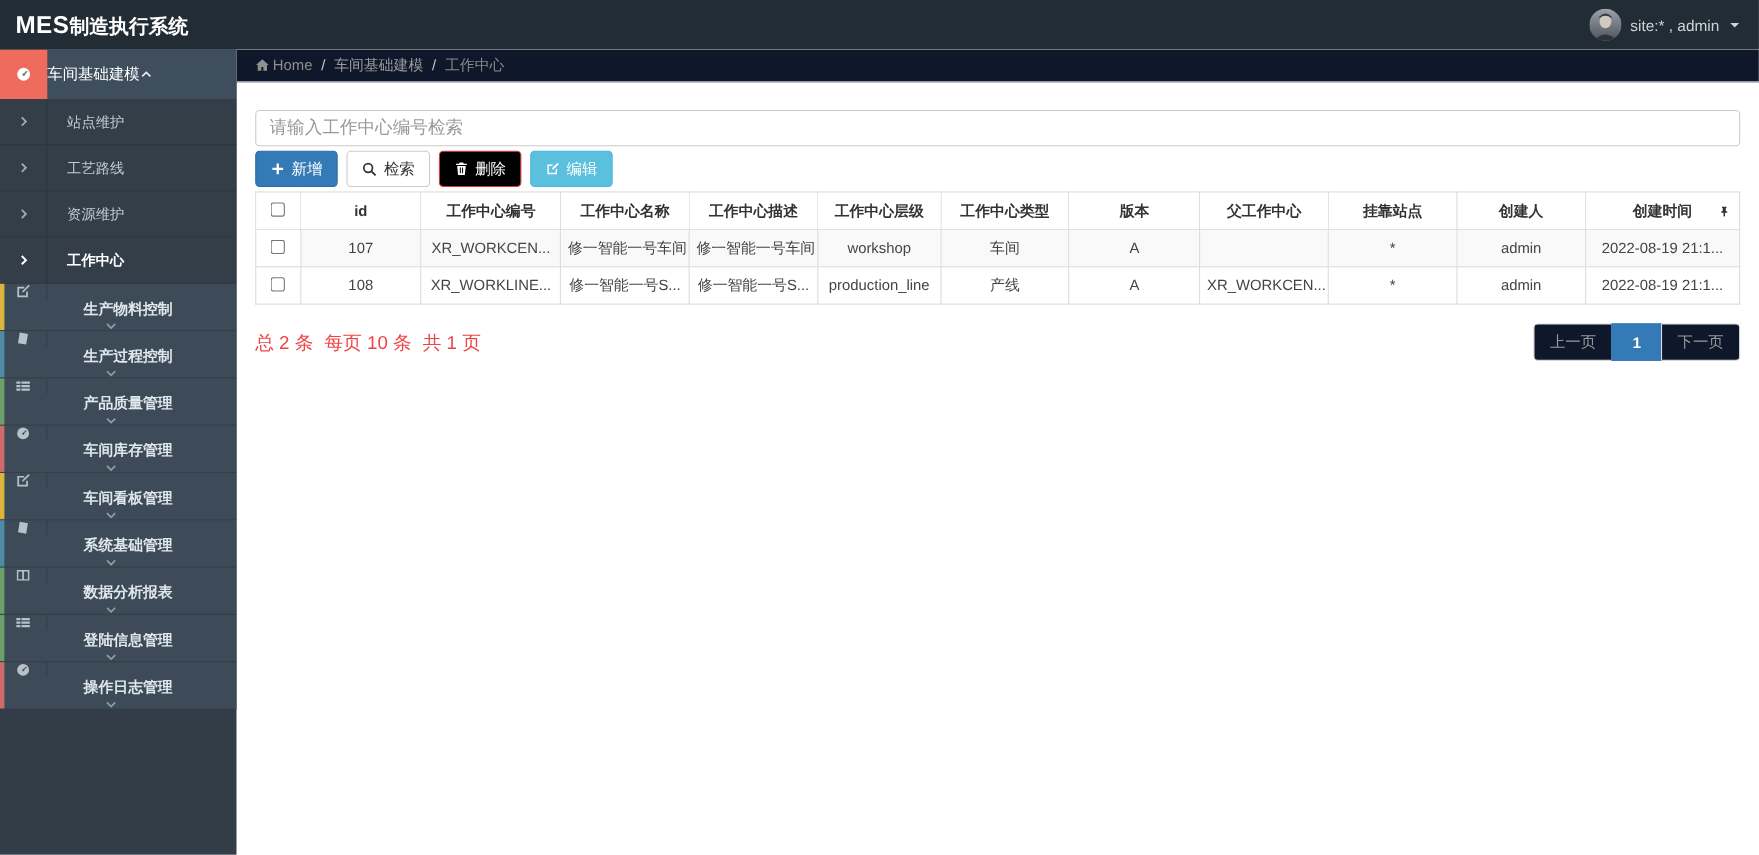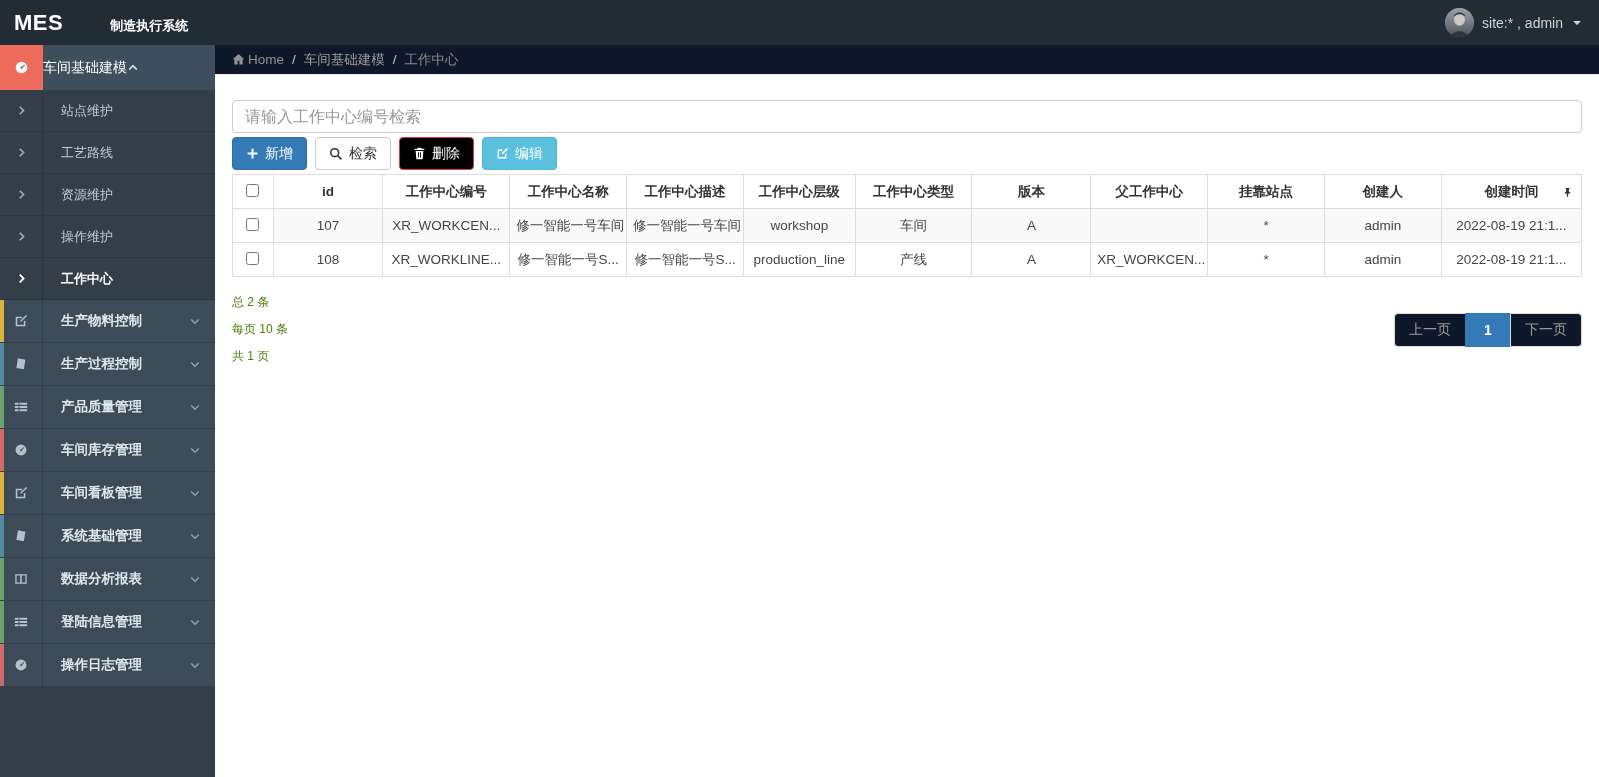--- a/index.html
+++ b/index.html
@@ -10,38 +10,38 @@
   }
   svg { display:block; }
 
   
   .topbar {
     position:absolute; left:0; top:0; right:0; height:45px;
     background:#222c35; display:flex; align-items:center; z-index:30;
   }
   .logo { width:215px; padding-left:14px; display:flex; align-items:baseline; color:#fff; }
   .logo-mes { font-size:22px; font-weight:bold; letter-spacing:.5px; }
-  .logo-rest { font-size:13px; font-weight:bold;margin-left:47px; }
+  .logo-rest { font-size:18px; font-weight:bold; }
   .topbar-right { margin-left:auto; display:flex; align-items:center; gap:8px; padding-right:18px; }
   .avatar { width:29px; height:29px; border-radius:50%; overflow:hidden; background:#59606a; }
   .user-text { color:#cdd5da; font-size:14px; }
   .caret-down { width:0; height:0; border-left:4px solid transparent; border-right:4px solid transparent; border-top:4px solid #cdd5da; margin-left:2px; }
 
   
   .sidebar {
     position:absolute; left:0; top:45px; bottom:0; width:215px;
     background:#323d47; z-index:20;
   }
   .side-row { display:flex; align-items:center; position:relative; cursor:pointer; }
   .icon-cell {
     width:43px; align-self:stretch; display:flex; align-items:center; justify-content:center;
     border-right:1px solid rgba(0,0,0,0.18); color:#b6c1c9; flex:none;
   }
   .parent-row {
-    height:43px; background:#3d4b59; border-bottom:1px solid rgba(0,0,0,0.15);
+    height:43px; background:#3d4b59; border-bottom:1px solid rgba(0,0,0,0.15);flex-direction:column;
   }
   .parent-row .side-label { flex:1; padding-left:18px; font-size:13.5px; font-weight:bold; color:#dfe7ec; }
   .parent-row .chev { margin-right:14px; color:#8fa0ab; }
   .parent-active { height:45px; background:#3e4e5c; }
   .parent-active .icon-cell { background:#ef6b5d; color:#fff; border-right:none; }
   .parent-active .side-label { color:#fff; }
   .parent-active .chev { color:#e8eef2; }
   .strip { position:absolute; left:0; top:0; bottom:0; width:4px; }
   .sub-row { height:42px; background:#333e49; border-bottom:1px solid rgba(0,0,0,0.12); }
   .sub-row .side-label { flex:1; padding-left:18px; font-size:13px; color:#c2ccd3; }
@@ -89,21 +89,21 @@
   }
   .grid th { font-weight:bold; color:#333; background:#fff; position:relative; }
   .grid td { color:#444; }
   .grid tr.odd td { background:#f9f9f9; }
   .grid tr.odd td.col-check { background:#fff; }
   .grid input[type="checkbox"] { width:13px; height:13px; cursor:pointer; }
   .pin-wrap { position:absolute; right:8px; top:50%; transform:translateY(-50%); color:#333; }
 
   
   .table-footer { margin-top:17px; display:flex; align-items:center; }
-  .stats { color:#4d7c0f; font-size:12px; display:flex; gap:10px;flex-direction:column; }
+  .stats { color:#ef4444; font-size:17px; display:flex; gap:10px; }
   .pager { margin-left:auto; display:inline-flex; }
   .page-btn {
     min-width:46px; height:34px; display:inline-flex; align-items:center; justify-content:center;
     padding:0 14px; border:1px solid #ddd; background:#0f172a; color:#999; font-size:14px;
     cursor:pointer; margin-left:-1px;
   }
   .page-btn:first-child { border-radius:4px 0 0 4px; margin-left:0; }
   .page-btn:last-child { border-radius:0 4px 4px 0; }
   .page-btn.active { background:#337ab7; border-color:#337ab7; color:#fff; font-weight:bold; }
 </style>
@@ -169,28 +169,20 @@
       </span>
     <span class="side-label">工艺路线</span>
   </div>
   <div class="side-row sub-row">
     <span class="icon-cell">
         <svg viewBox="0 0 16 16" width="11" height="11">
           <path fill="none" stroke="currentColor" stroke-width="2.4" d="M5.5 2.5l5.5 5.5-5.5 5.5"></path>
         </svg>
       </span>
     <span class="side-label">资源维护</span>
-  </div>
-  <div class="side-row sub-row">
-    <span class="icon-cell">
-        <svg viewBox="0 0 16 16" width="11" height="11">
-          <path fill="none" stroke="currentColor" stroke-width="2.4" d="M5.5 2.5l5.5 5.5-5.5 5.5"></path>
-        </svg>
-      </span>
-    <span class="side-label">操作维护</span>
   </div>
   <div class="side-row sub-row sub-active">
     <span class="icon-cell">
         <svg viewBox="0 0 16 16" width="11" height="11">
           <path fill="none" stroke="currentColor" stroke-width="2.6" d="M5.5 2.5l5.5 5.5-5.5 5.5"></path>
         </svg>
       </span>
     <span class="side-label">工作中心</span>
   </div>
 

